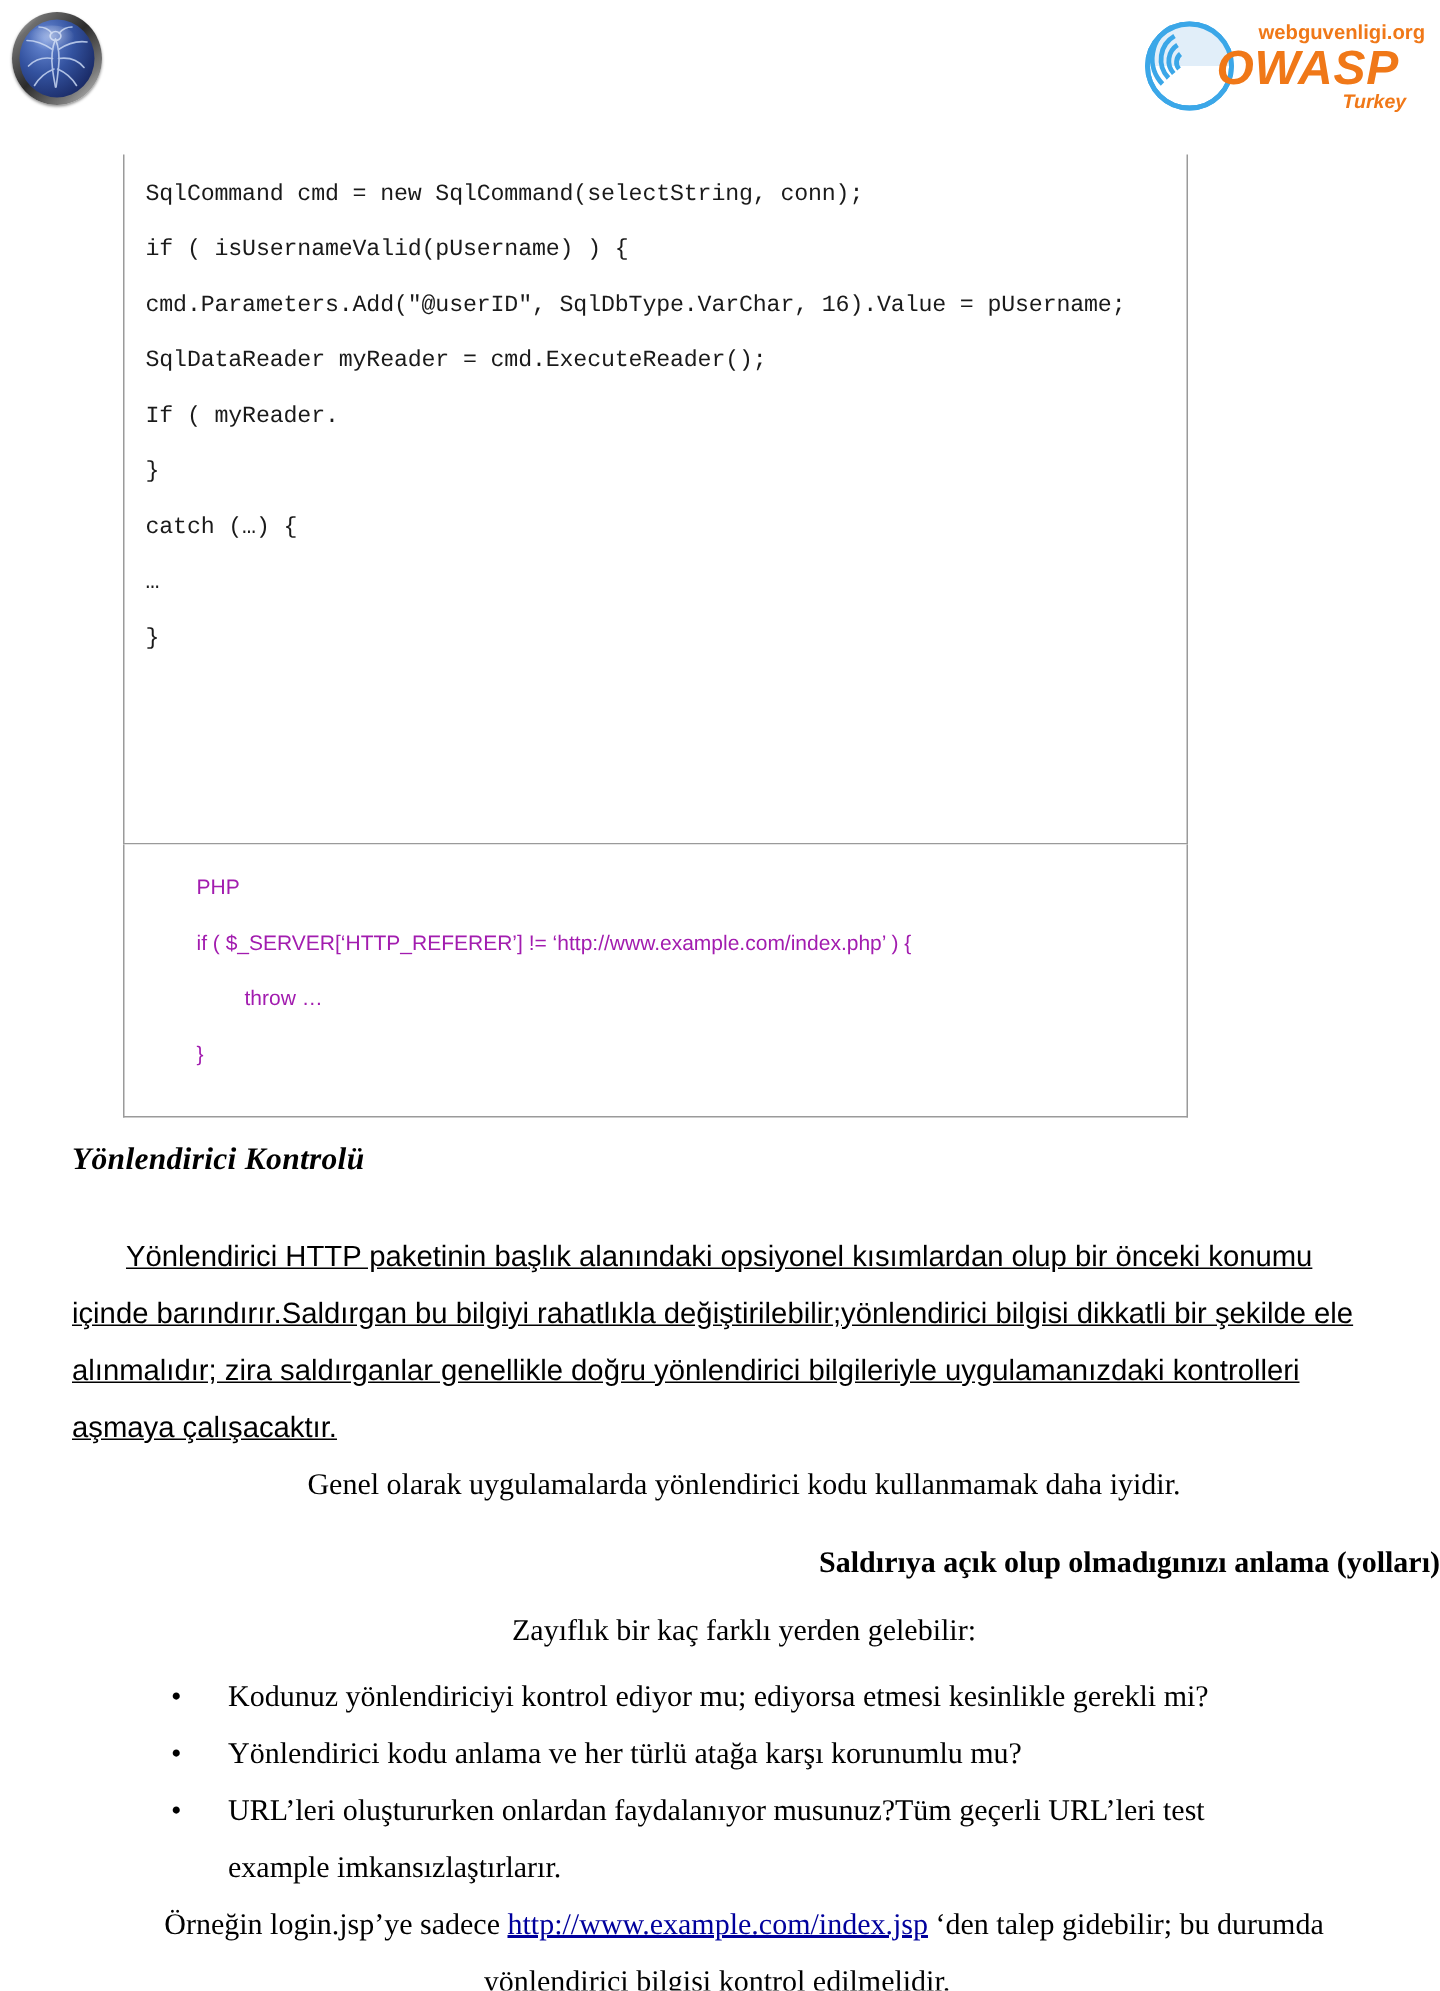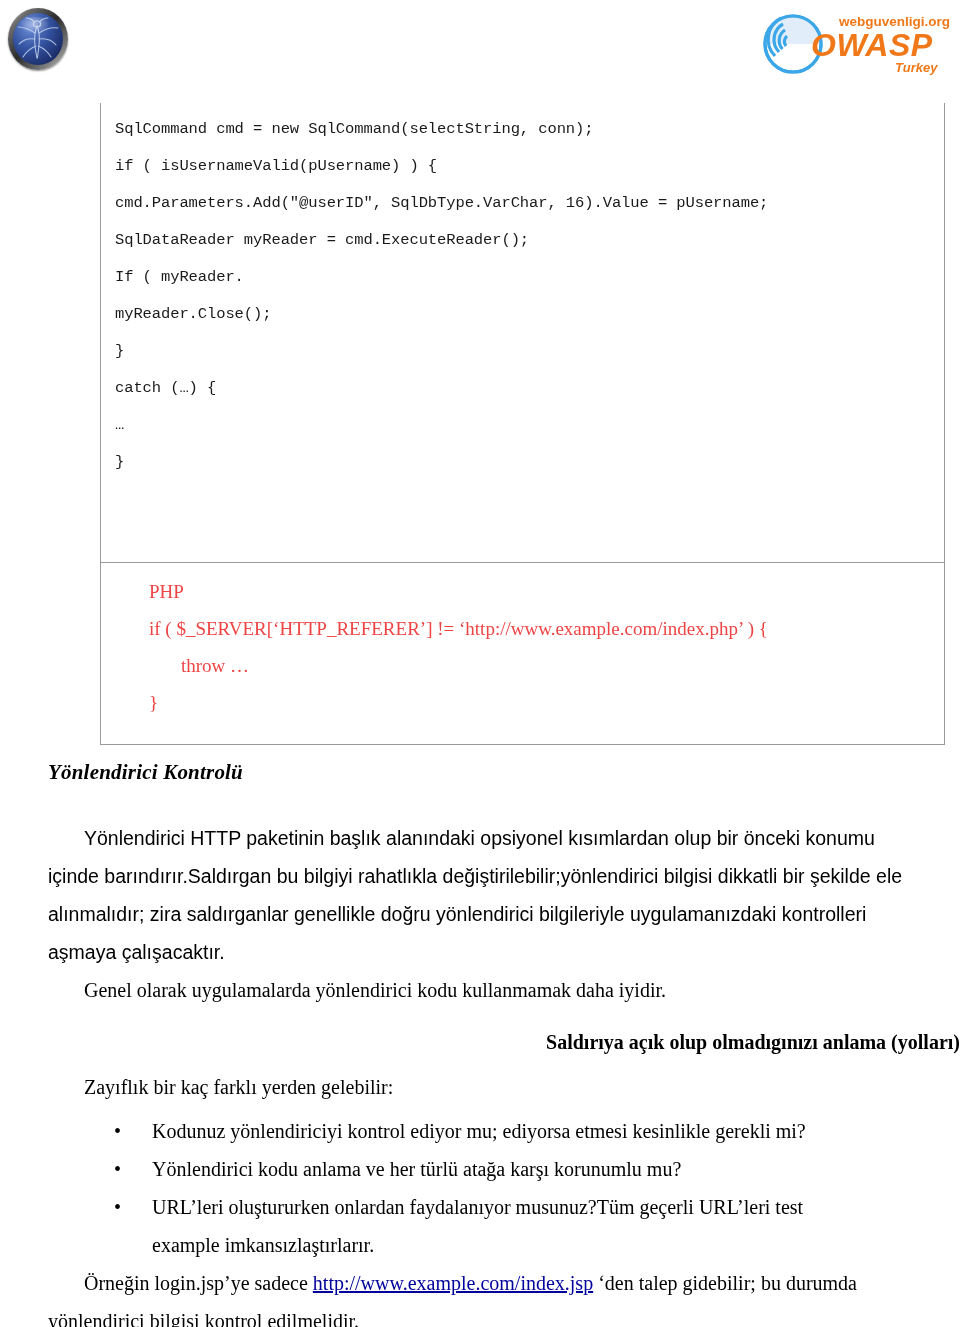--- a/index.html
+++ b/index.html
@@ -61,22 +61,22 @@
     right: 8px;
     top: 4px;
     width: 205px;
     height: 74px;
   }
   .brand-logo svg { display: block; }
 
   
   .code-box {
     position: absolute;
-    left: 100px;
-    width: 845px;
+    left: 82px;
+    width: 710px;
     box-sizing: border-box;
     border-left: 1px solid #9a9a9a;
     border-right: 1px solid #9a9a9a;
     background: #ffffff;
   }
   #csharp-box {
     top: 103px;
     height: 460px;
     border-top: none;
     border-bottom: 1px solid #9a9a9a;
@@ -93,25 +93,25 @@
     font-family: "Liberation Mono", "DejaVu Sans Mono", monospace;
     font-size: 15.5px;
     line-height: 37px;
     white-space: pre;
     color: #1a1a1a;
     letter-spacing: -0.1px;
   }
   .code-line.blank { color: transparent; }
 
   .php-line {
-    font-family: Liberation Serif, serif;
-    font-size: 19px;
+    font-family: Liberation Sans, sans-serif;
+    font-size: 14px;
     line-height: 37px;
     white-space: pre;
-    color: #ef4444;
+    color: #a21caf;
     padding-left: 34px;
   }
   .php-line.indent1 { padding-left: 66px; }
 
   
   .content {
     position: absolute;
     left: 0;
     top: 760px;
     width: 960px;
@@ -127,30 +127,30 @@
     padding-left: 48px;
   }
   .para-sans {
     margin: 0;
     padding: 0 52px 0 48px;
     font-family: "Liberation Sans", sans-serif;
     font-size: 19.5px;
     line-height: 38px;
     text-align: left;
   }
-  .para-sans .lead-indent { padding-left: 36px; }
+  .para-sans .lead-indent { padding-left: 36px; text-decoration: underline; }
 
   .para-serif {
     margin: 0;
     padding: 0 52px 0 48px;
     font-family: "Liberation Serif", serif;
     font-size: 20px;
     line-height: 38px;
   }
-  .para-serif.indent { text-indent: 36px; }
+  .para-serif.indent { text-indent: 36px; text-align: center; }
 
   h3.sub-title {
     margin: 22px 0 14px 0;
     padding: 0 0 0 44px;
     font-family: "Liberation Serif", serif;
     font-size: 20px;
     font-weight: bold;
     text-align: right;
   }
 
@@ -231,21 +231,20 @@
 <div class="code-box" id="csharp-box">
   <div class="code-line">SqlCommand cmd = new SqlCommand(selectString, conn);</div>
   <div class="code-line blank"></div>
   <div class="code-line">if ( isUsernameValid(pUsername) ) {</div>
   <div class="code-line blank"></div>
   <div class="code-line">cmd.Parameters.Add("@userID", SqlDbType.VarChar, 16).Value = pUsername;</div>
   <div class="code-line blank"></div>
   <div class="code-line">SqlDataReader myReader = cmd.ExecuteReader();</div>
   <div class="code-line blank"></div>
   <div class="code-line">If ( myReader.</div>
-  <div class="code-line">myReader.Close();</div>
   <div class="code-line">}</div>
   <div class="code-line">catch (…) {</div>
   <div class="code-line">…</div>
   <div class="code-line">}</div>
 </div>
 
 <div class="code-box" id="php-box">
   <div class="php-line">PHP</div>
   <div class="php-line">if ( $_SERVER[‘HTTP_REFERER’] != ‘http://www.example.com/index.php’ ) {</div>
   <div class="php-line indent1">throw …</div>

